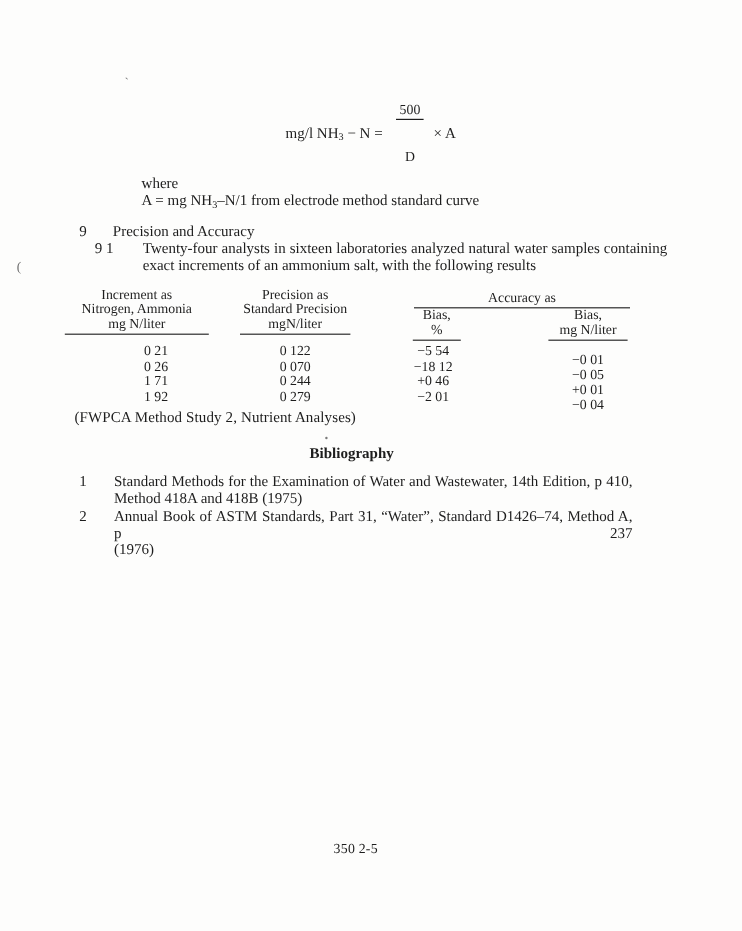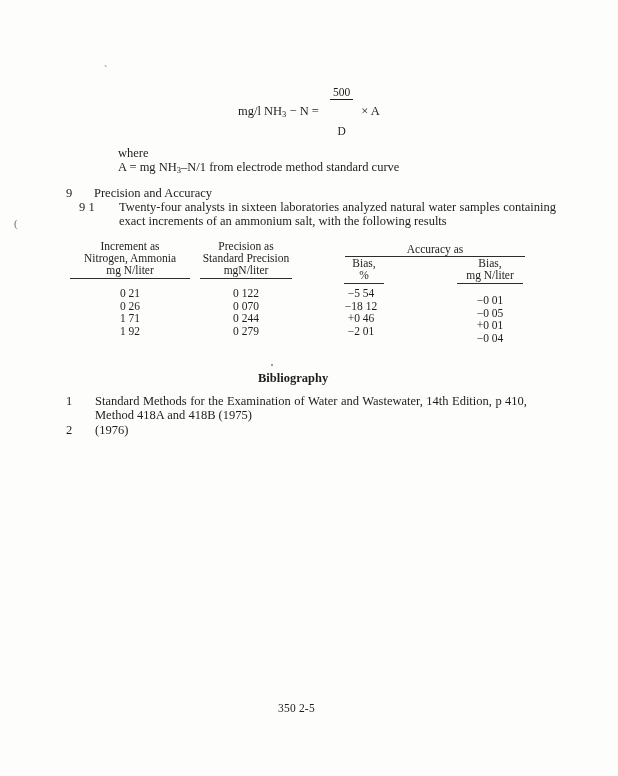--- a/index.html
+++ b/index.html
@@ -72,21 +72,21 @@
     <span class="abs" style="left:28px;">Precision and Accuracy</span>
   </div>
 
   <span class="abs" style="left:79px; top:200px;">9 1</span>
   <div class="abs" style="left:119px; top:200px; width:437px;">
     <span class="jline">Twenty-four analysts in sixteen laboratories analyzed natural water samples containing</span>
     <span style="display:block;">exact increments of an ammonium salt, with the following results</span>
   </div>
 
   <div>
-    <div class="tbl-head" style="left:70px; top:240px; width:120px;">
+    <div class="tbl-head" style="left:54px; top:240px; width:120px;">
       <div>Increment as</div>
       <div>Nitrogen, Ammonia</div>
       <div>mg N/liter</div>
     </div>
     <div class="tbl-head" style="left:200px; top:240px; width:92px;">
       <div>Precision as</div>
       <div>Standard Precision</div>
       <div>mgN/liter</div>
     </div>
     <div class="tbl-head" style="left:345px; top:243px; width:180px; padding-bottom:1px;">
@@ -120,29 +120,31 @@
       <div>−2 01</div>
     </div>
     <div class="tbl-col center" style="left:460px; top:287px; width:60px;margin-top:7px;">
       <div>−0 01</div>
       <div>−0 05</div>
       <div>+0 01</div>
       <div>−0 04</div>
     </div>
   </div>
 
+  <div class="abs note" style="left:62px; top:341px;">(FWPCA Method Study 2, Nutrient Analyses)</div>
 
   <div class="abs bib-title" style="left:258px; top:371px;">Bibliography</div>
 
   <span class="abs" style="left:66px; top:394px;">1</span>
   <div class="abs" style="left:95px; top:394px; width:432px;">
     <span class="jline">Standard Methods for the Examination of Water and Wastewater, 14th Edition, p 410,</span>
     <span style="display:block;">Method 418A and 418B (1975)</span>
   </div>
 
   <span class="abs" style="left:66px; top:423px;">2</span>
   <div class="abs" style="left:95px; top:423px; width:432px;">
+    <span class="jline">Annual Book of ASTM Standards, Part 31, “Water”, Standard D1426–74, Method A, p 237</span>
     <span style="display:block;">(1976)</span>
   </div>
 
   <div class="abs footer-text" style="left:278px; top:701px;">350 2-5</div>
 
 </div>
 
 </body></html>

